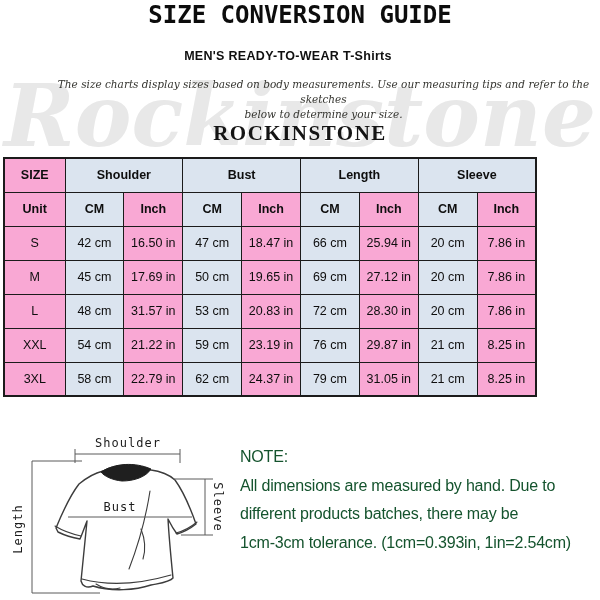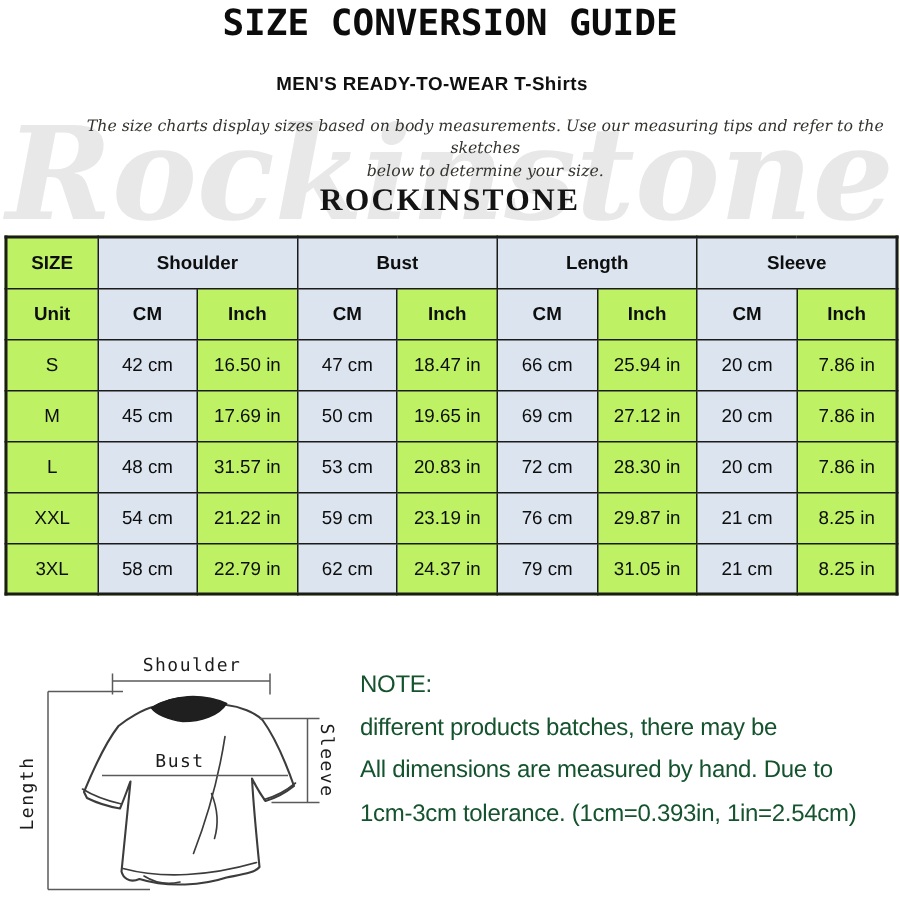--- a/index.html
+++ b/index.html
@@ -28,22 +28,22 @@
     position:absolute;top:77px;left:0;width:600px;text-align:center;z-index:1;
     font-family:"DejaVu Serif",serif;font-style:italic;font-size:10.5px;
     line-height:15px;color:#34342f;padding-left:47px;
   }
   .brand{
     position:absolute;top:121px;left:0;width:600px;text-align:center;z-index:1;
     font-family:"Liberation Serif",serif;font-weight:bold;font-size:21px;
     letter-spacing:1.5px;color:#141414;
   }
   table.size-table{
-    position:absolute;top:157px;left:3px;width:596px;z-index:1;
-    border-collapse:collapse;table-layout:fixed;background:#bef264;
+    position:absolute;top:157px;left:3px;width:534px;z-index:1;
+    border-collapse:collapse;table-layout:fixed;background:#f9a8d4;
     border:2px solid var(--table_border);
     padding-left:20px;
   }
   .size-table th,.size-table td{
     border:1px solid var(--table_border);
     height:34px;text-align:center;vertical-align:middle;
     padding:0;font-size:12.5px;color:#0e0e0e;
   }
   .size-table th{font-weight:bold;}
   .size-table col.size-col{width:61px;}
@@ -215,17 +215,17 @@
       <line x1="181" y1="102" x2="213" y2="102"></line>
       <line x1="68" y1="84" x2="192" y2="84"></line>
     </g>
     <text class="sketch-label" x="128" y="14" text-anchor="middle">Shoulder</text>
     <text class="sketch-label" x="120" y="78" text-anchor="middle">Bust</text>
     <text class="sketch-label" x="22" y="96" text-anchor="middle" transform="rotate(-90 22 96)">Length</text>
     <text class="sketch-label" x="214" y="74" text-anchor="middle" transform="rotate(90 214 74)">Sleeve</text>
   </svg>
   <div class="note">
     <div>NOTE:</div>
+    <div>All dimensions are measured by hand. Due to</div>
     <div>different products batches, there may be</div>
-    <div>All dimensions are measured by hand. Due to</div>
     <div>1cm-3cm tolerance. (1cm=0.393in, 1in=2.54cm)</div>
   </div>
 </div>
 
 </body></html>

